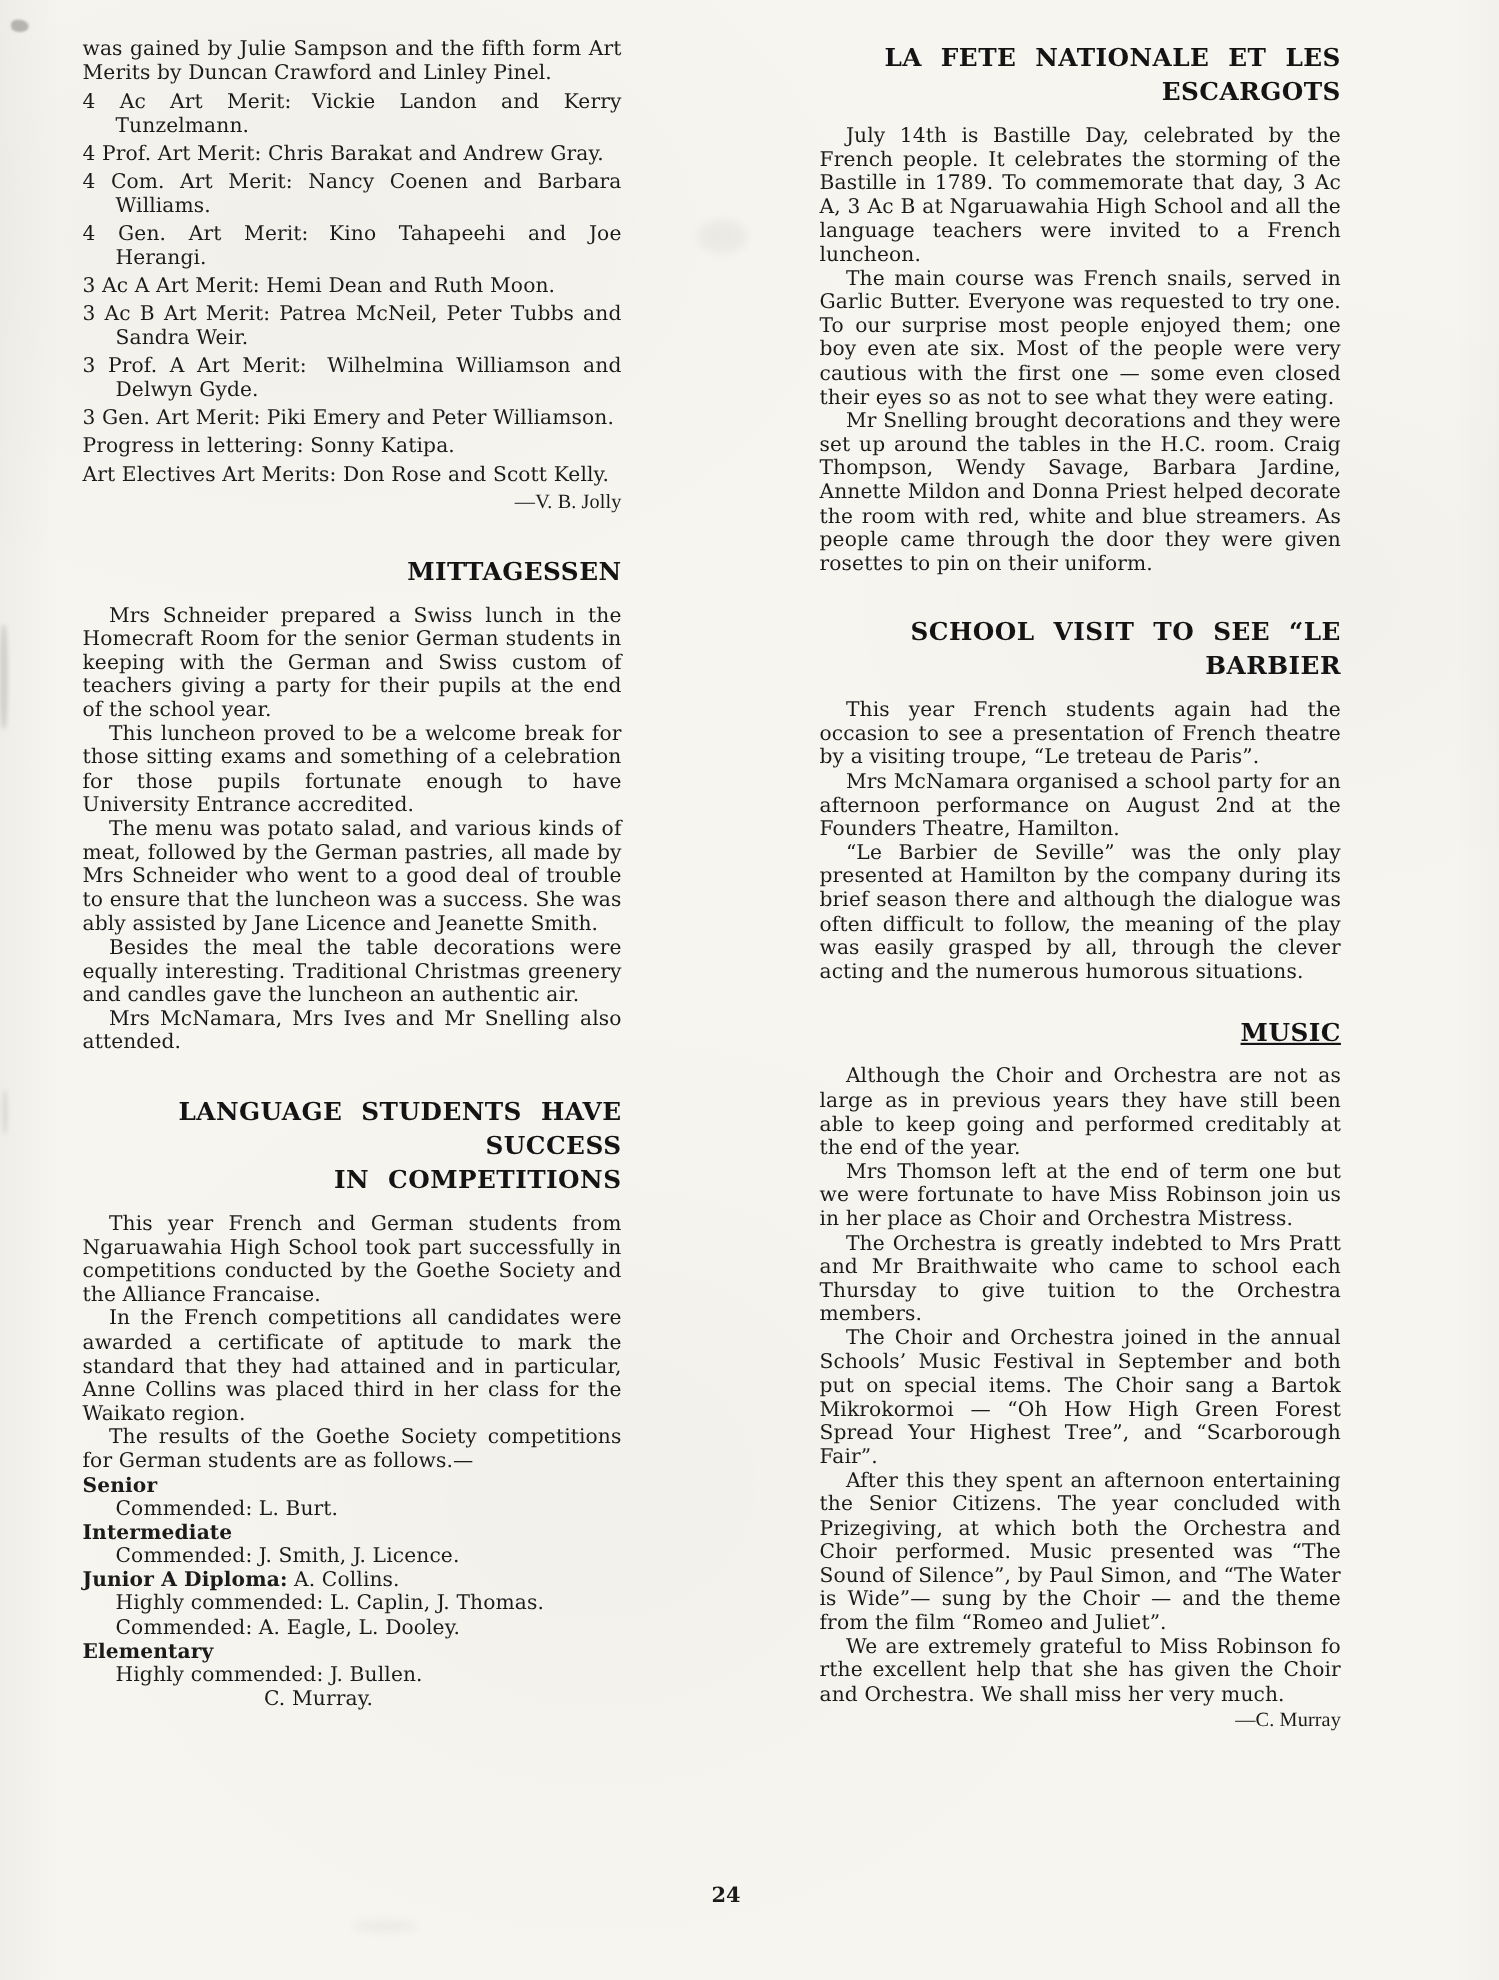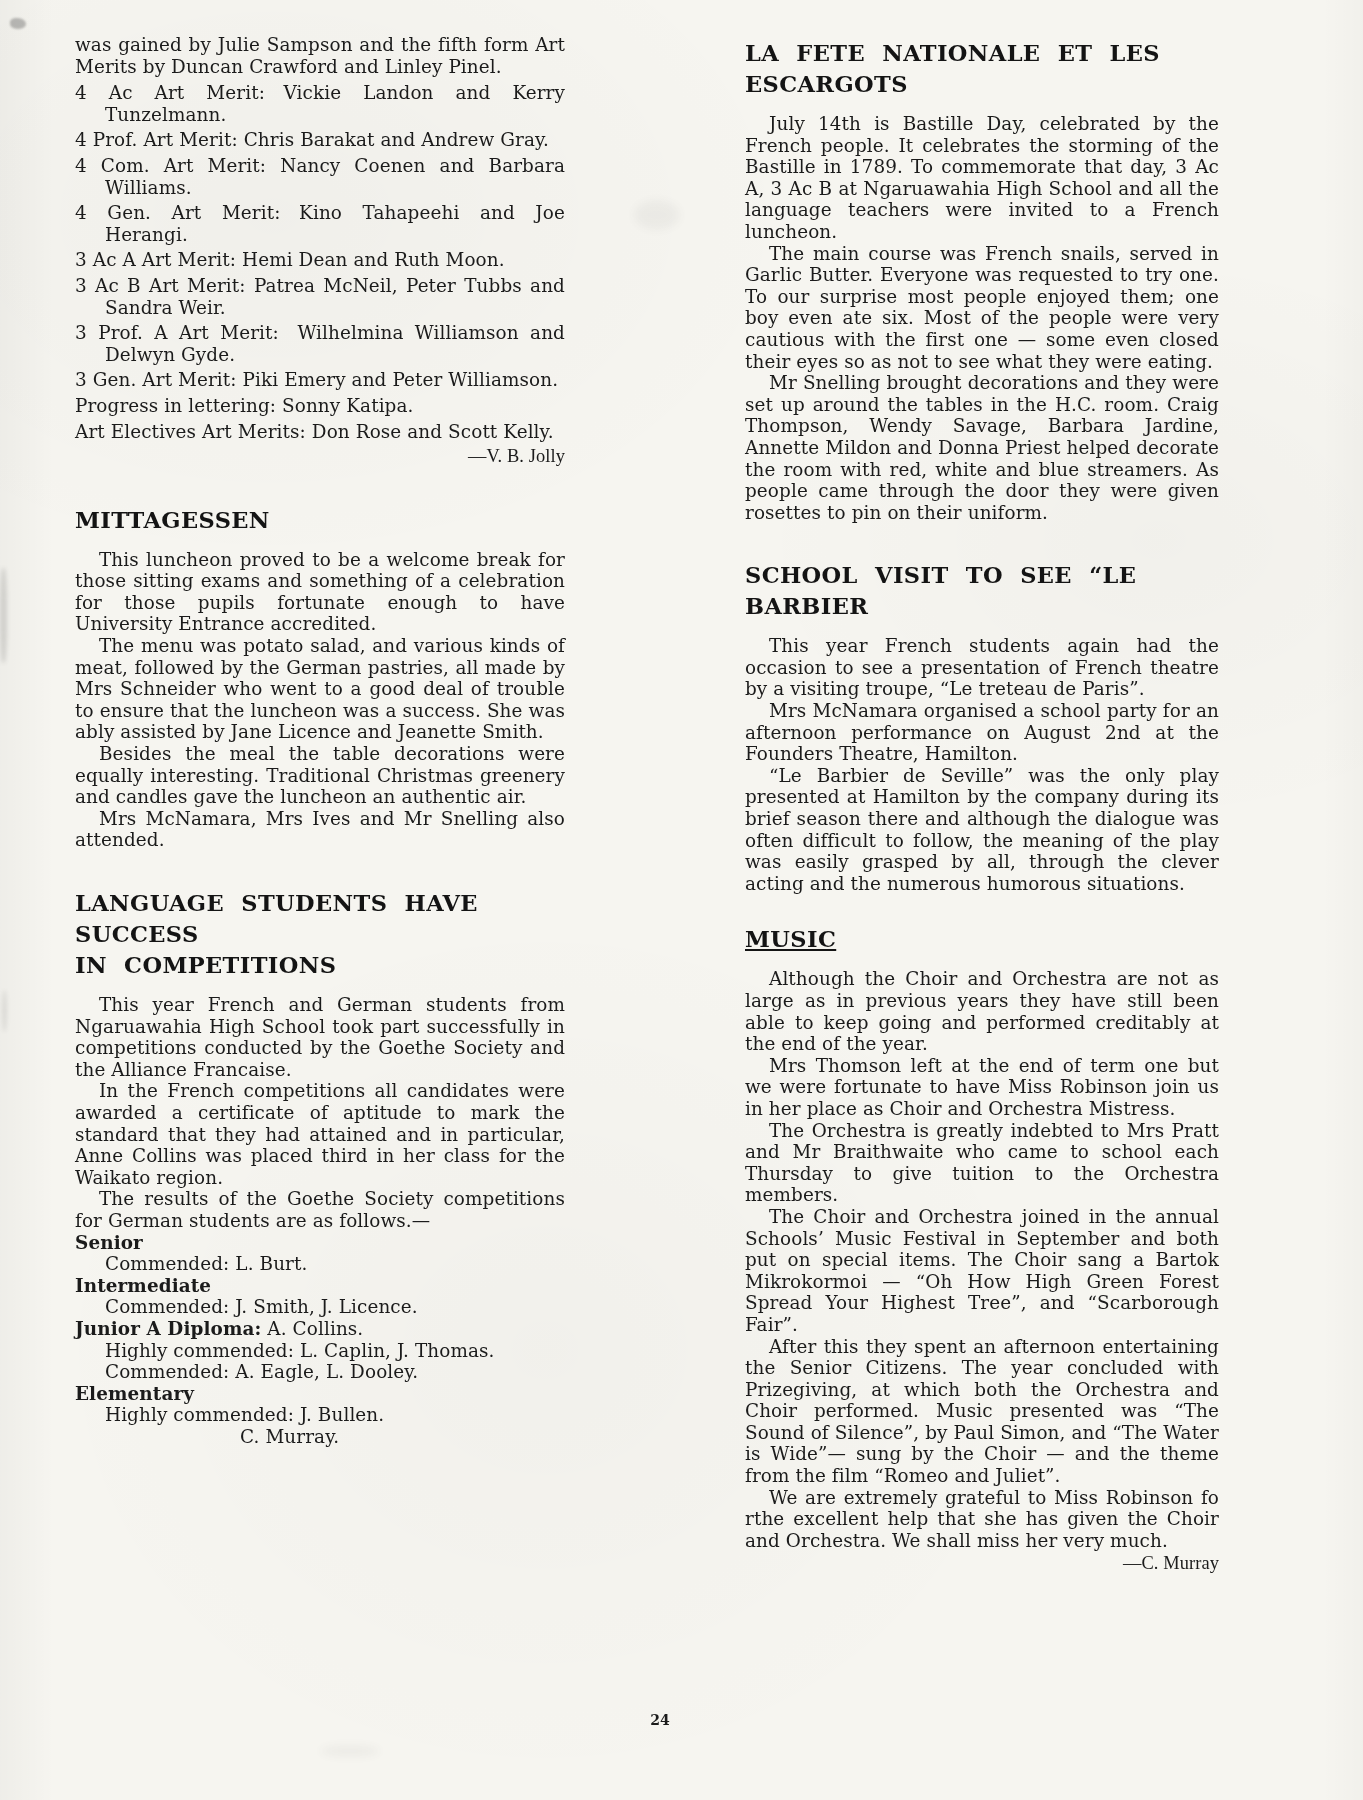--- a/index.html
+++ b/index.html
@@ -24,36 +24,36 @@
   }
   #col-left{left:75px;top:34px;width:490px;}
   #col-right{left:745px;top:38px;width:474px;}
   .para{margin:0;text-indent:24px;}
   .para.no-indent{text-indent:0;}
   .hang{
     padding-left:30px;text-indent:-30px;margin:0 0 4px 0;
   }
   .sig{text-align:right;margin:2px 0 0 0;font-family:Liberation Serif, serif;}
   .section-head{
-    font-weight:bold;text-align:left;
+    font-weight:bold;text-align:right;
     font-size:22.5px;line-height:31px;
     word-spacing:9px;letter-spacing:0.4px;
     margin:37px 0 13px 0;color:#141414;
     text-indent:0;
   }
   .section-head.first{margin-top:0;}
   .section-head.tight{margin-top:30px;text-decoration:underline;}
   .head-line{display:block;}
   .result-label{font-weight:bold;margin:0;text-indent:0;}
   .result-entry{margin:0 0 0 30px;text-indent:0;}
   .result-entry.deep{margin-left:165px;}
   .bold{font-weight:bold;}
   #page-number{
     position:absolute;left:560px;top:1712px;width:200px;
-    text-align:center;font-weight:bold;font-size:14px;
+    text-align:center;font-weight:bold;font-size:19px;
   }
   .speck{position:absolute;background:#4a4a4a;border-radius:50%;pointer-events:none;}
   .s1{left:10px;top:18px;width:16px;height:11px;opacity:0.35;filter:blur(1px);border-radius:40% 60% 50% 50%;}
   .s2{left:0px;top:568px;width:7px;height:95px;opacity:0.18;filter:blur(2px);border-radius:40%;}
   .s3{left:2px;top:990px;width:5px;height:42px;opacity:0.12;filter:blur(2px);}
   .s4{left:634px;top:200px;width:46px;height:30px;opacity:0.05;filter:blur(4px);}
   .s5{left:320px;top:1745px;width:60px;height:12px;opacity:0.05;filter:blur(4px);}
 </style>
 </head>
 <body>
@@ -75,20 +75,21 @@
     <div class="hang">3 Ac A Art Merit: Hemi Dean and Ruth Moon.</div>
     <div class="hang">3 Ac B Art Merit: Patrea McNeil, Peter Tubbs and Sandra Weir.</div>
     <div class="hang">3 Prof. A Art Merit:  Wilhelmina Williamson and Delwyn Gyde.</div>
     <div class="hang">3 Gen. Art Merit: Piki Emery and Peter Williamson.</div>
     <div class="hang">Progress in lettering: Sonny Katipa.</div>
     <div class="hang">Art Electives Art Merits: Don Rose and Scott Kelly.</div>
   </div>
   <div class="sig">—V. B. Jolly</div>
 
   <h2 class="section-head">MITTAGESSEN</h2>
+  <p class="para">Mrs Schneider prepared a Swiss lunch in the Homecraft Room for the senior German students in keeping with the German and Swiss custom of teachers giving a party for their pupils at the end of the school year.</p>
   <p class="para">This luncheon proved to be a welcome break for those sitting exams and something of a celebration for those pupils fortunate enough to have University Entrance accredited.</p>
   <p class="para">The menu was potato salad, and various kinds of meat, followed by the German pastries, all made by Mrs Schneider who went to a good deal of trouble to ensure that the luncheon was a success. She was ably assisted by Jane Licence and Jeanette Smith.</p>
   <p class="para">Besides the meal the table decorations were equally interesting. Traditional Christmas greenery and candles gave the luncheon an authentic air.</p>
   <p class="para">Mrs McNamara, Mrs Ives and Mr Snelling also attended.</p>
 
   <h2 class="section-head">
     <span class="head-line">LANGUAGE STUDENTS HAVE SUCCESS</span>
     <span class="head-line">IN COMPETITIONS</span>
   </h2>
   <p class="para">This year French and German students from Ngaruawahia High School took part successfully in competitions conducted by the Goethe Society and the Alliance Francaise.</p>

